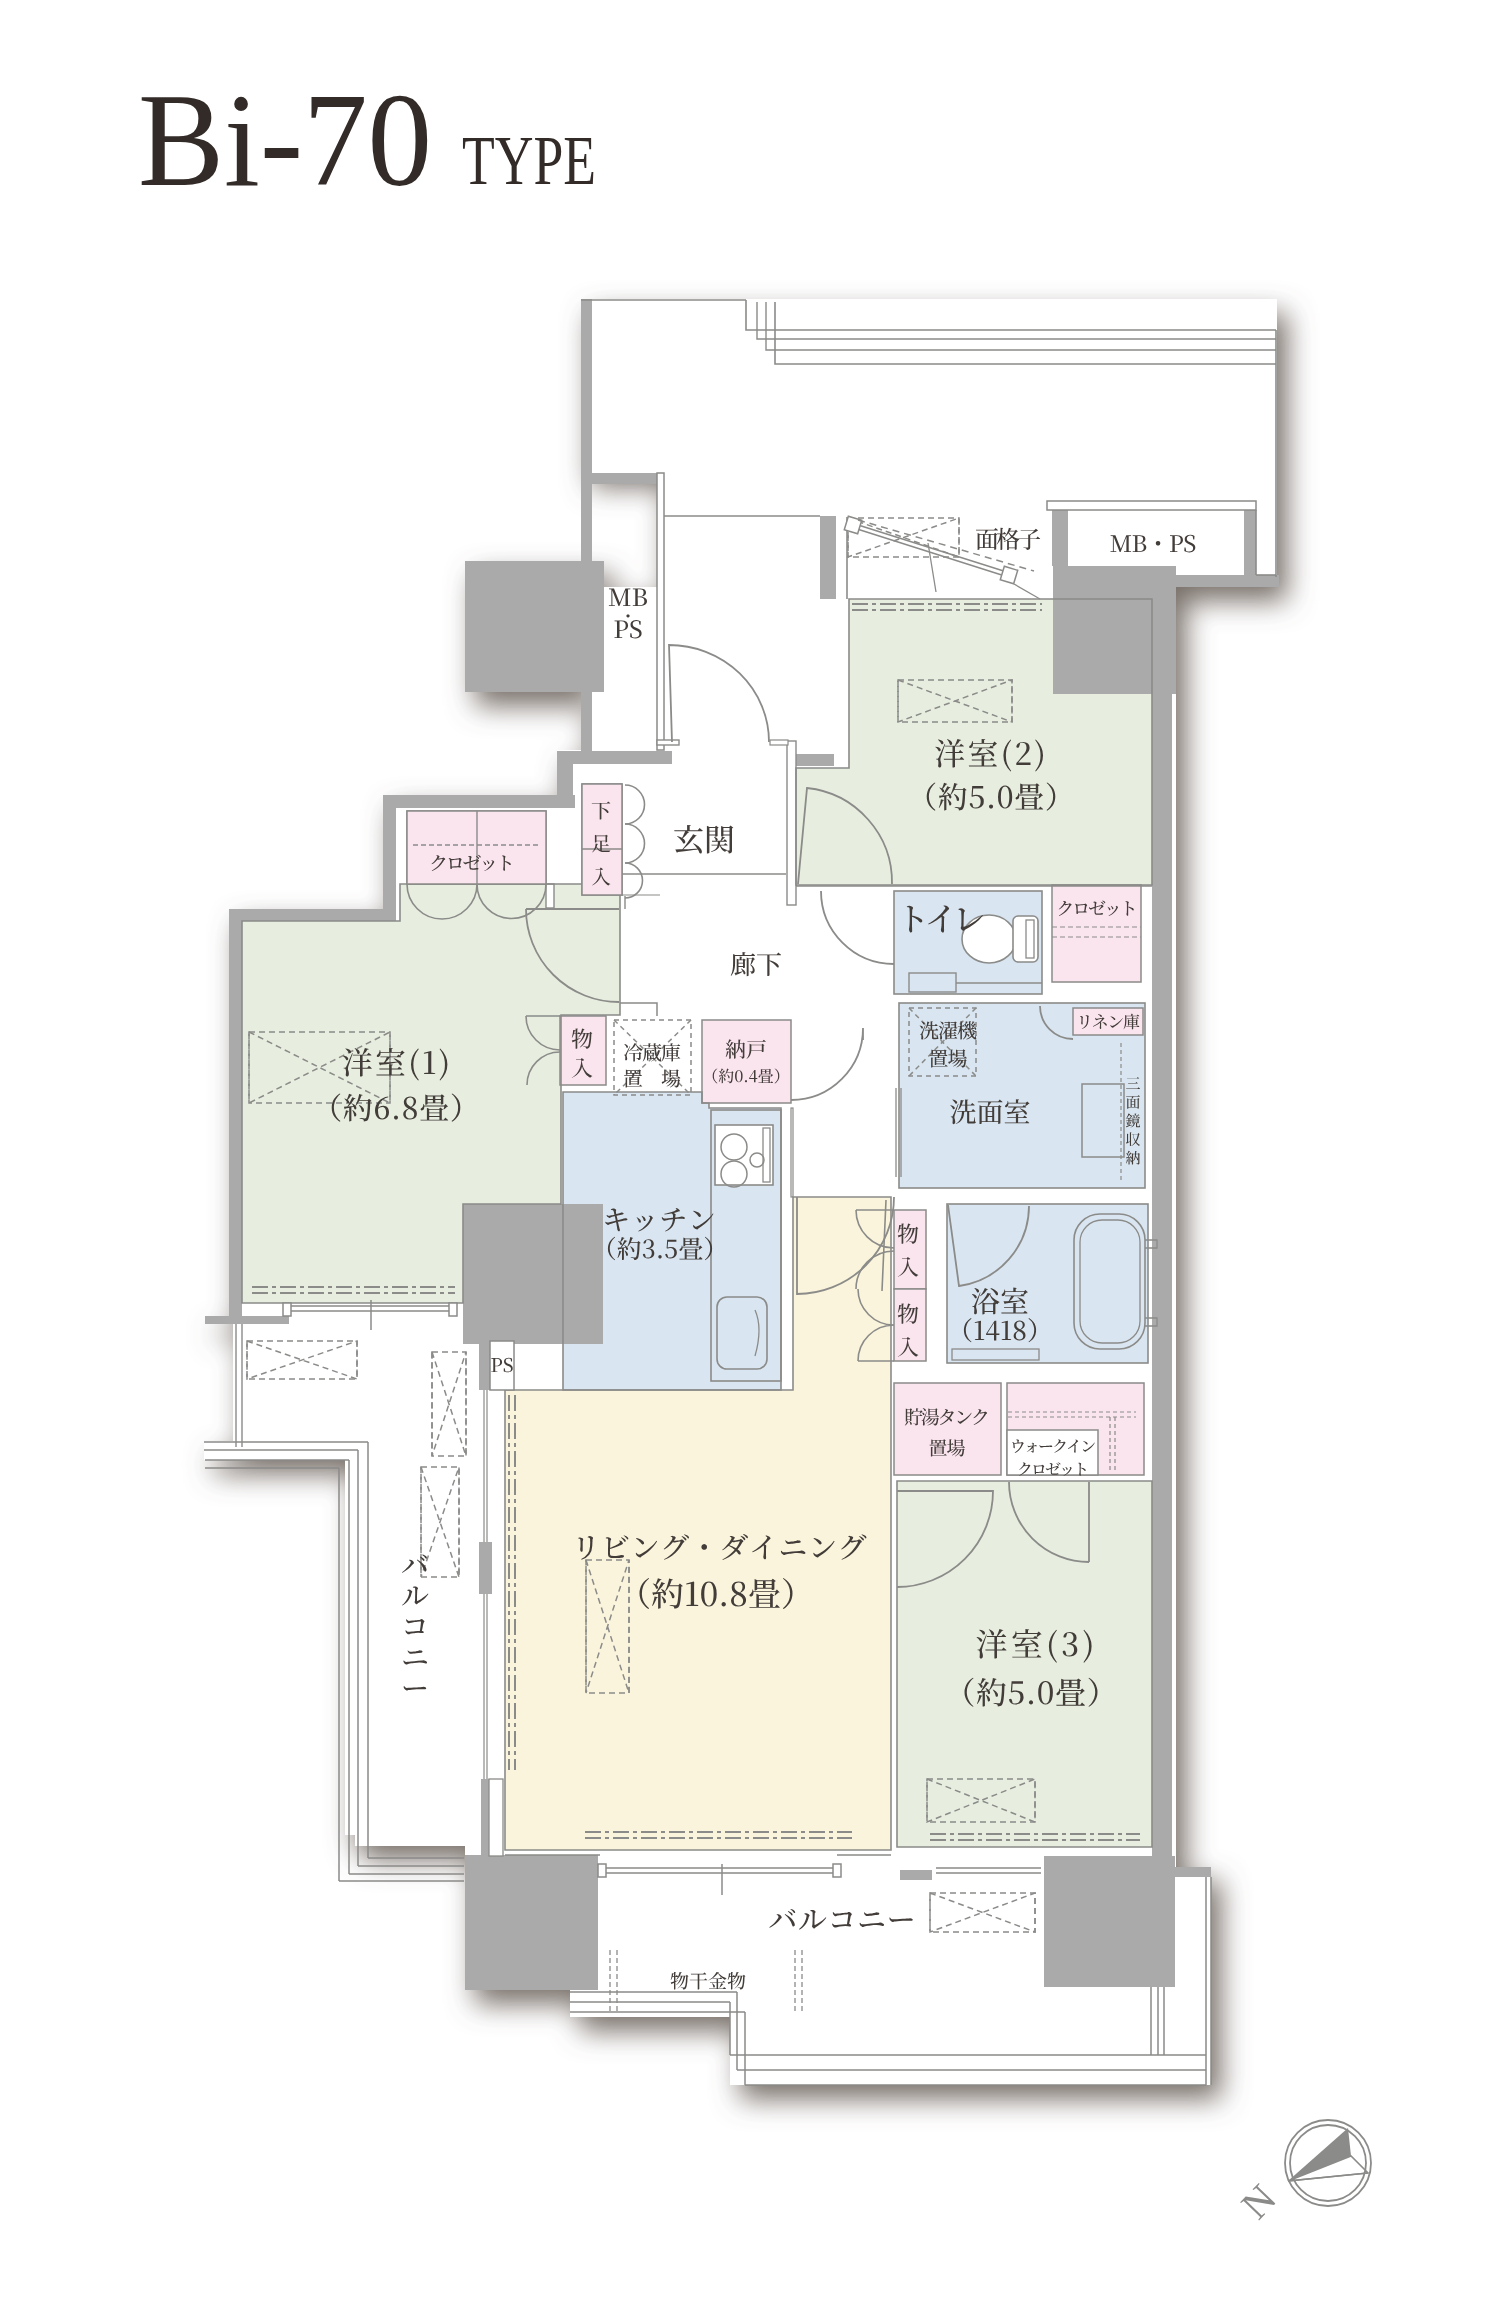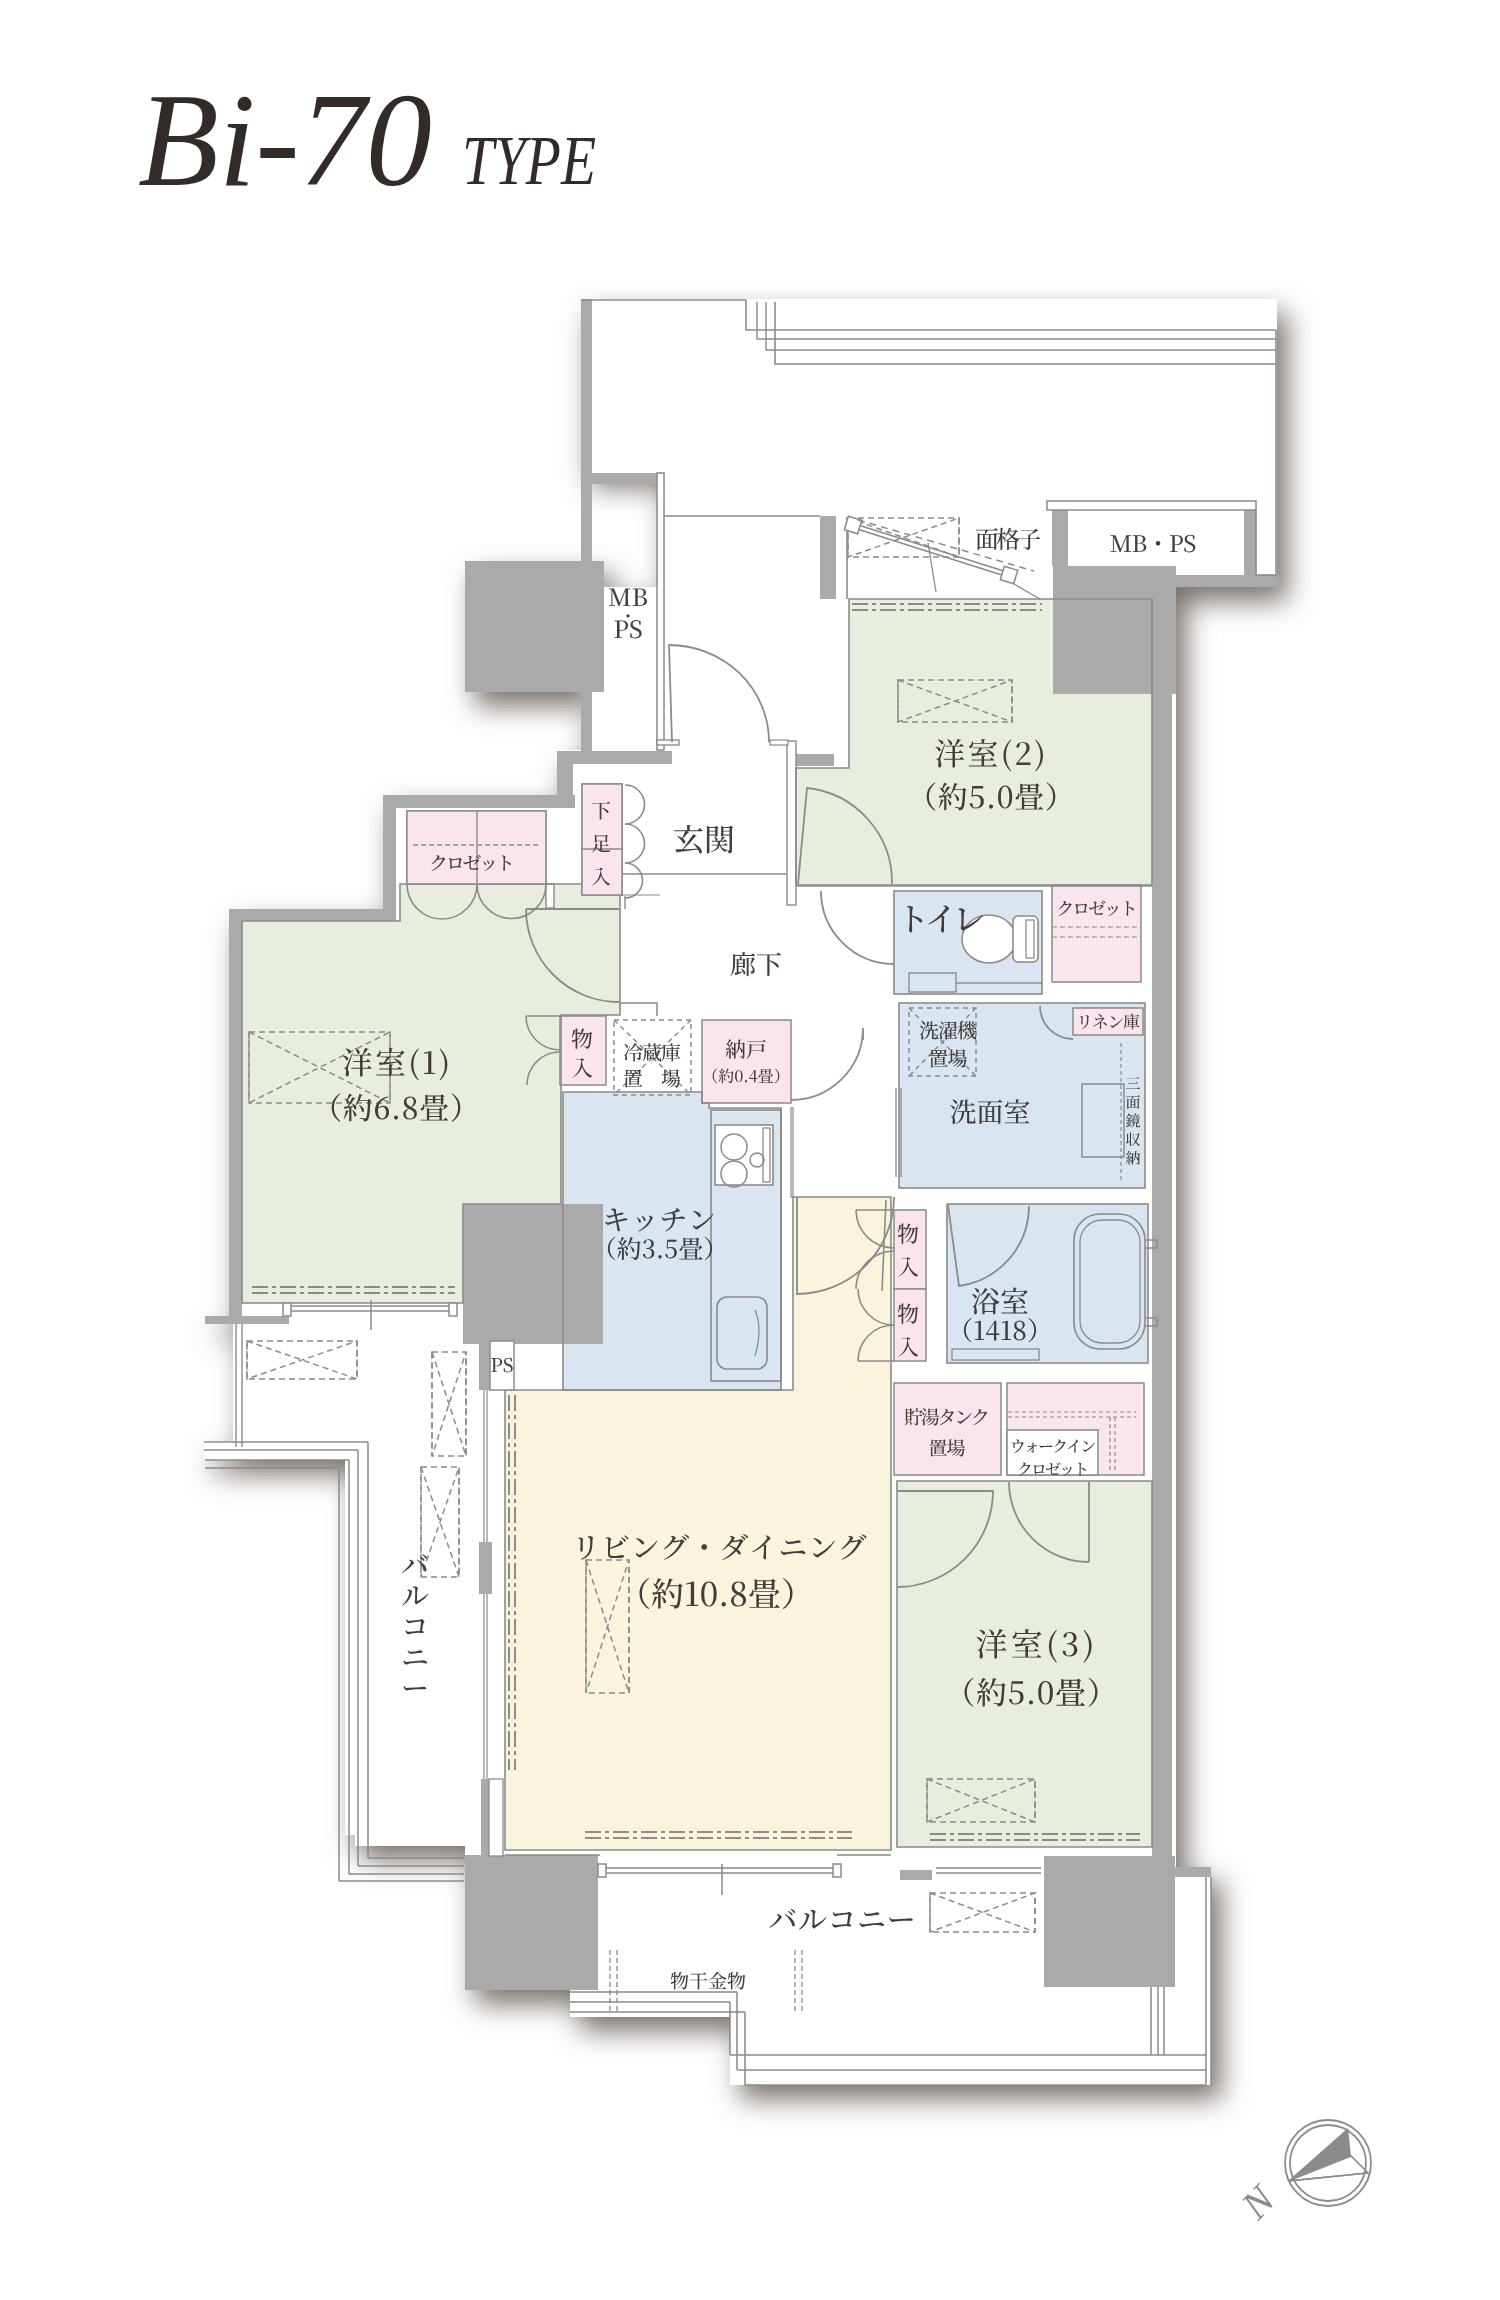--- a/index.html
+++ b/index.html
@@ -1,15 +1,15 @@
 <!DOCTYPE html>
 <html><head><meta charset="utf-8">
 <style>
 html,body{margin:0;padding:0;background:#ffffff;font-family:"Liberation Sans",sans-serif;}
-#page{width:1500px;height:2300px;position:relative;overflow:hidden;font-style:italic;}
+#page{width:1500px;height:2300px;position:relative;overflow:hidden;}
 </style></head>
 <body>
 <div id="page">
 <svg width="1500" height="2300" viewBox="0 0 1500 2300" xmlns="http://www.w3.org/2000/svg">
 <defs>
         <filter id="sh" x="-5%" y="-5%" width="115%" height="115%">
           <feDropShadow dx="10" dy="14" stdDeviation="14" flood-color="#6b6159" flood-opacity="0.9"></feDropShadow>
         </filter>
       </defs>
 <rect width="1500" height="2300" fill="#ffffff"></rect>

